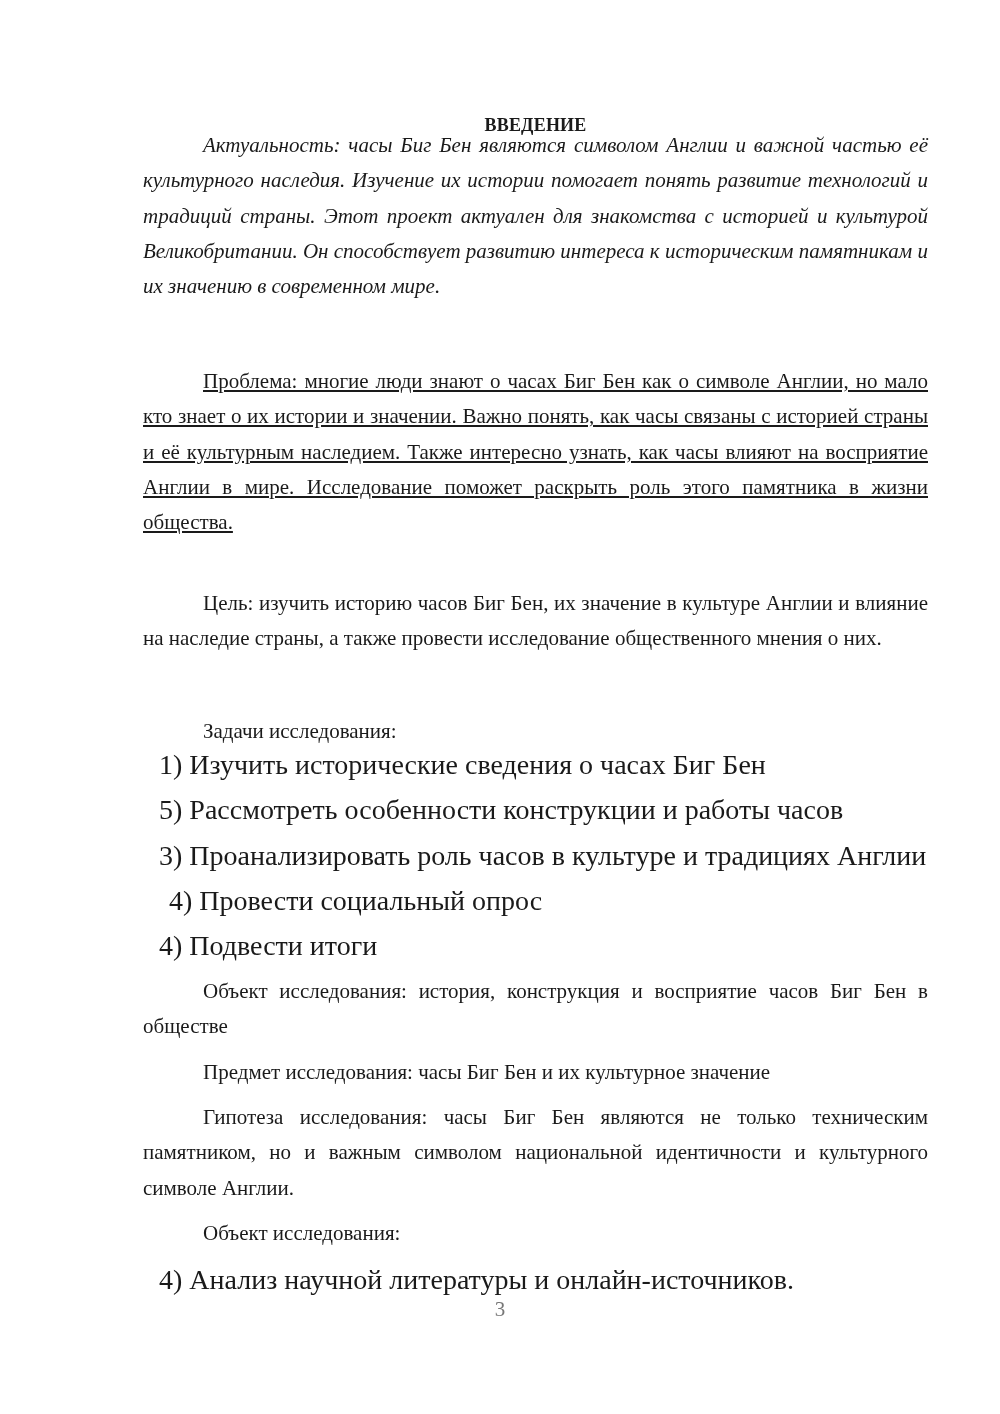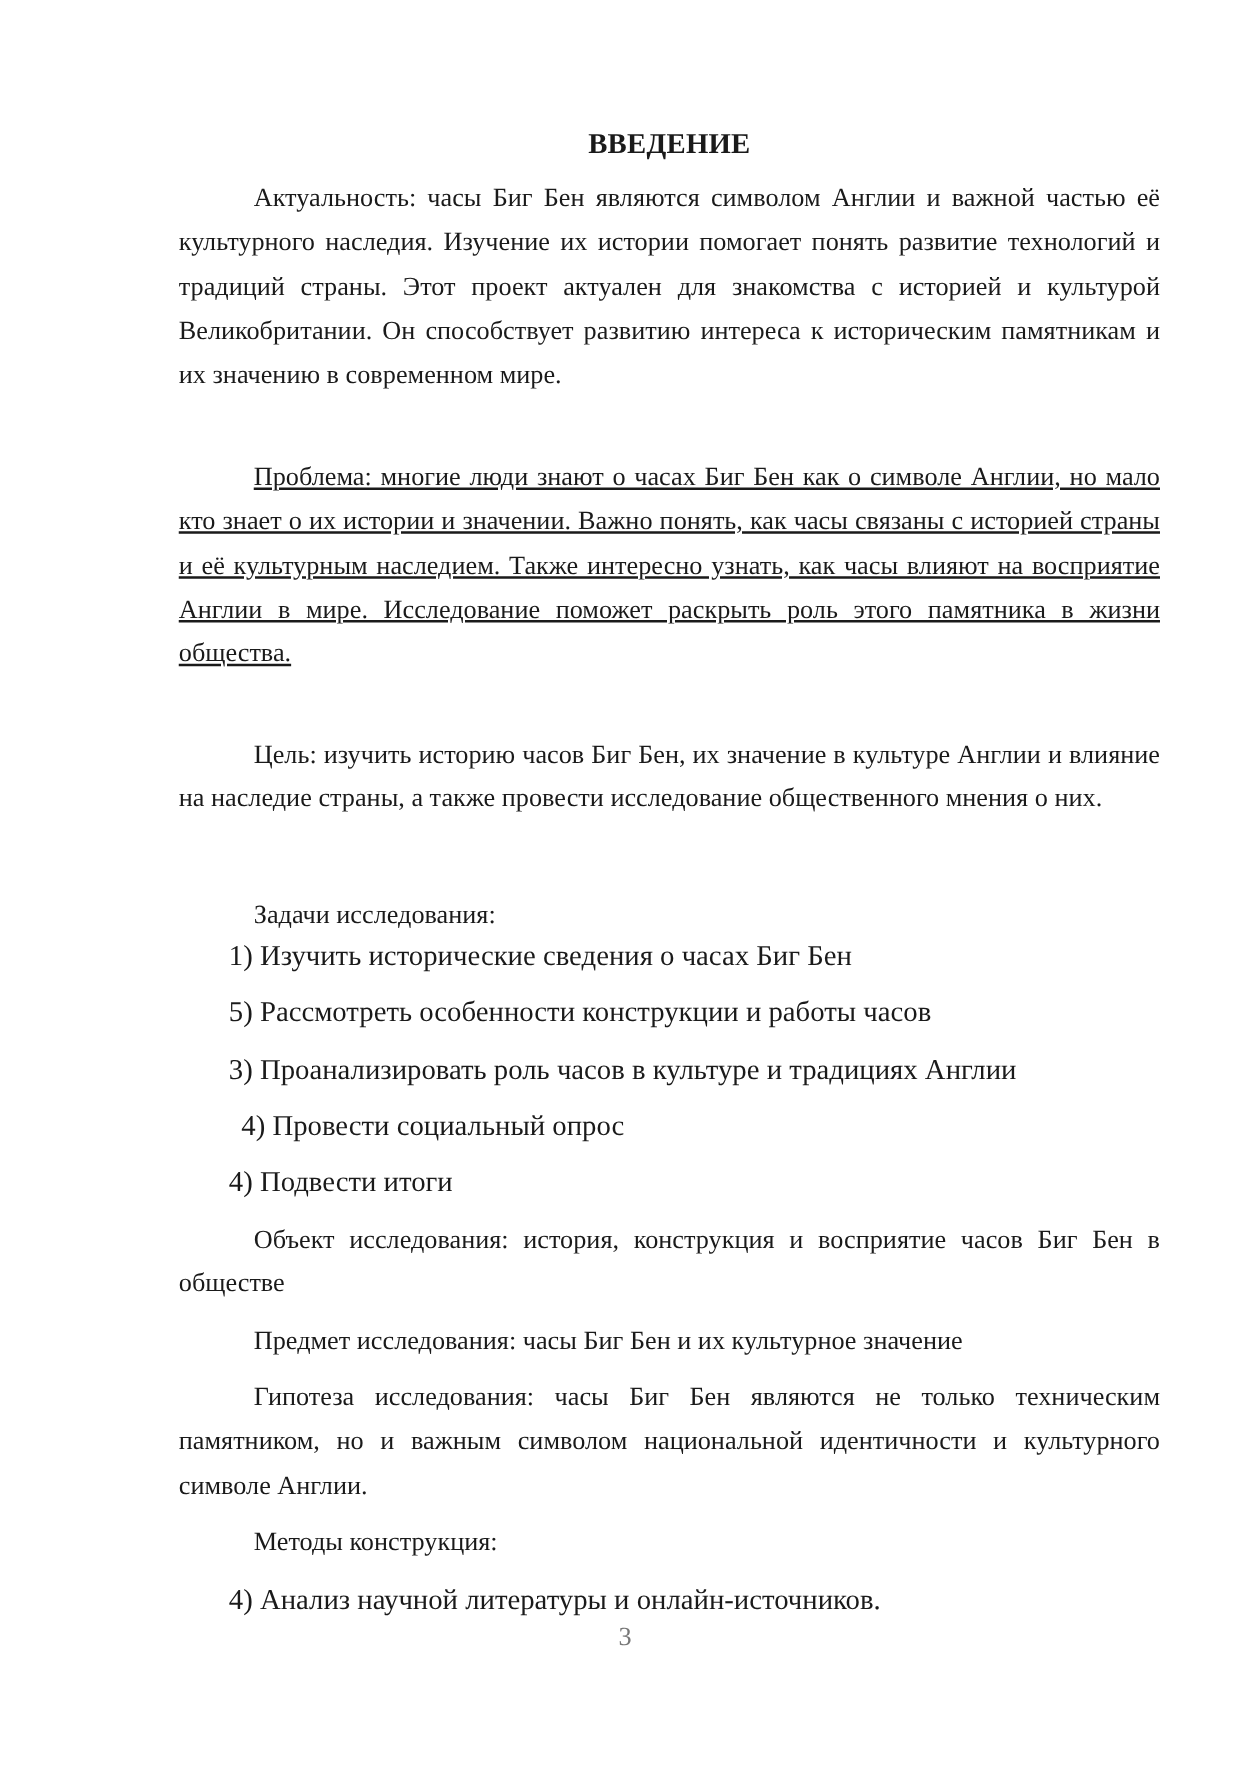--- a/index.html
+++ b/index.html
@@ -1,51 +1,51 @@
 <!DOCTYPE html>
 <html><head>
 <meta charset="utf-8">
 <style>
   html, body { margin: 0; padding: 0; background: #ffffff; }
   body { width: 1000px; height: 1414px; position: relative; overflow: hidden;
          font-family: "Liberation Serif", "DejaVu Serif", serif; color: #1a1a1a; }
   .page { position: absolute; left: 143px; top: 0; width: 785px; }
-  .title { position: absolute; left: 0; width: 785px; top: 100px; text-align: center;
-           font-weight: bold; font-size: 23px; line-height: 30px; letter-spacing: 0.2px; }
+  .title { position: absolute; left: 0; width: 785px; top: 110px; text-align: center;
+           font-weight: bold; font-size: 18px; line-height: 30px; letter-spacing: 0.2px; }
   .para { position: absolute; left: 0; width: 785px; font-size: 21px; line-height: 35.3px;
           text-align: justify; text-align-last: left; text-indent: 60px; margin: 0; }
-  .item { position: absolute; left: 40px; width: 760px; font-size: 23px; line-height: 35px;
+  .item { position: absolute; left: 16px; width: 760px; font-size: 28px; line-height: 35px;
           white-space: nowrap; margin: 0; }
   .pagenum { position: absolute; left: 0; width: 1000px; top: 1294px; text-align: center;
              font-size: 21px; line-height: 30px; color: #777777; }
 </style>
 </head>
 <body>
 
 <div class="page">
   <div class="title">ВВЕДЕНИЕ</div>
 
-  <p class="para" style="top:141px;">Актуальность: часы Биг Бен являются символом Англии и важной частью её культурного наследия. Изучение их истории помогает понять развитие технологий и традиций страны. Этот проект актуален для знакомства с историей и культурой Великобритании. Он способствует развитию интереса к историческим памятникам и их значению в современном мире.</p>
+  <p class="para" style="top:128px;font-style:italic;">Актуальность: часы Биг Бен являются символом Англии и важной частью её культурного наследия. Изучение их истории помогает понять развитие технологий и традиций страны. Этот проект актуален для знакомства с историей и культурой Великобритании. Он способствует развитию интереса к историческим памятникам и их значению в современном мире.</p>
 
   <p class="para" style="top:364px;text-decoration:underline;">Проблема: многие люди знают о часах Биг Бен как о символе Англии, но мало кто знает о их истории и значении. Важно понять, как часы связаны с историей страны и её культурным наследием. Также интересно узнать, как часы влияют на восприятие Англии в мире. Исследование поможет раскрыть роль этого памятника в жизни общества.</p>
 
   <p class="para" style="top:586px;">Цель: изучить историю часов Биг Бен, их значение в культуре Англии и влияние на наследие страны, а также провести исследование общественного мнения о них.</p>
 
   <p class="para" style="top:714px;">Задачи исследования:</p>
 
   <p class="item" style="top:747px;">1) Изучить исторические сведения о часах Биг Бен</p>
   <p class="item" style="top:792px;">5) Рассмотреть особенности конструкции и работы часов</p>
   <p class="item" style="top:838px;">3) Проанализировать роль часов в культуре и традициях Англии</p>
   <p class="item" style="top:883px;margin-left:10px;">4) Провести социальный опрос</p>
   <p class="item" style="top:928px;">4) Подвести итоги</p>
 
   <p class="para" style="top:974px;">Объект исследования: история, конструкция и восприятие часов Биг Бен в обществе</p>
 
   <p class="para" style="top:1055px;">Предмет исследования: часы Биг Бен и их культурное значение</p>
 
   <p class="para" style="top:1100px;">Гипотеза исследования: часы Биг Бен являются не только техническим памятником, но и важным символом национальной идентичности и культурного символе Англии.</p>
 
-  <p class="para" style="top:1216px;">Методы конструкция:</p>
+  <p class="para" style="top:1216px;">Объект исследования:</p>
 
   <p class="item" style="top:1262px;">4) Анализ научной литературы и онлайн-источников.</p>
 </div>
 
 <div class="pagenum">3</div>
 
 </body></html>

